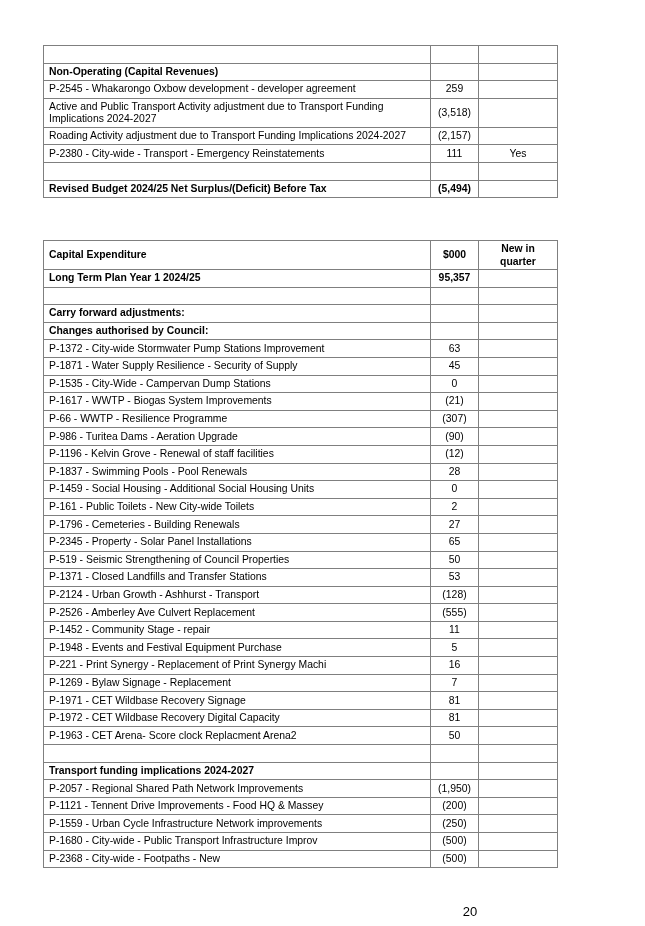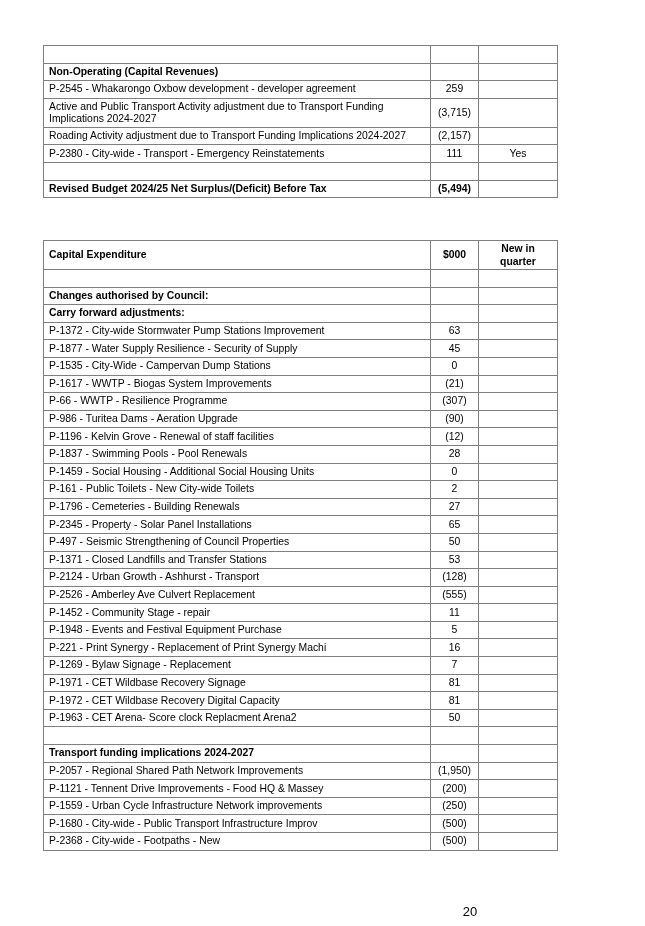--- a/index.html
+++ b/index.html
@@ -35,21 +35,21 @@
         <td class="c2 b"></td>
         <td class="c3 b"></td>
       </tr>
       <tr>
         <td class="c1">P-2545 - Whakarongo Oxbow development - developer agreement</td>
         <td class="c2">259</td>
         <td class="c3"></td>
       </tr>
       <tr class="tall">
         <td class="c1 wrap">Active and Public Transport Activity adjustment due to Transport Funding Implications 2024-2027</td>
-        <td class="c2">(3,715)</td>
+        <td class="c2">(3,518)</td>
         <td class="c3"></td>
       </tr>
       <tr>
         <td class="c1">Roading Activity adjustment due to Transport Funding Implications 2024-2027</td>
         <td class="c2">(2,157)</td>
         <td class="c3"></td>
       </tr>
       <tr>
         <td class="c1">P-2380 - City-wide - Transport - Emergency Reinstatements</td>
         <td class="c2">111</td>
@@ -68,42 +68,47 @@
     </tbody>
 </table>
 
 <table id="t2">
   <tbody id="t2-body">
     <tr class="hdr">
       <td class="c1 b">Capital Expenditure</td>
       <td class="c2 b">$000</td>
       <td class="c3 b">New in quarter</td>
     </tr>
-      <tr>
-        <td class="c1"></td>
-        <td class="c2"></td>
-        <td class="c3"></td>
+  <tr>
+        <td class="c1 b">Long Term Plan Year 1 2024/25</td>
+        <td class="c2 b">95,357</td>
+        <td class="c3 b"></td>
+      </tr>
+      <tr>
+        <td class="c1"></td>
+        <td class="c2"></td>
+        <td class="c3"></td>
+      </tr>
+      <tr>
+        <td class="c1 b">Carry forward adjustments:</td>
+        <td class="c2 b"></td>
+        <td class="c3 b"></td>
       </tr>
       <tr>
         <td class="c1 b">Changes authorised by Council:</td>
-        <td class="c2 b"></td>
-        <td class="c3 b"></td>
-      </tr>
-      <tr>
-        <td class="c1 b">Carry forward adjustments:</td>
         <td class="c2 b"></td>
         <td class="c3 b"></td>
       </tr>
       <tr>
         <td class="c1">P-1372 - City-wide Stormwater Pump Stations Improvement</td>
         <td class="c2">63</td>
         <td class="c3"></td>
       </tr>
       <tr>
-        <td class="c1">P-1877 - Water Supply Resilience - Security of Supply</td>
+        <td class="c1">P-1871 - Water Supply Resilience - Security of Supply</td>
         <td class="c2">45</td>
         <td class="c3"></td>
       </tr>
       <tr>
         <td class="c1">P-1535 - City-Wide - Campervan Dump Stations</td>
         <td class="c2">0</td>
         <td class="c3"></td>
       </tr>
       <tr>
         <td class="c1">P-1617 - WWTP - Biogas System Improvements</td>
@@ -144,21 +149,21 @@
         <td class="c1">P-1796 - Cemeteries - Building Renewals</td>
         <td class="c2">27</td>
         <td class="c3"></td>
       </tr>
       <tr>
         <td class="c1">P-2345 - Property - Solar Panel Installations</td>
         <td class="c2">65</td>
         <td class="c3"></td>
       </tr>
       <tr>
-        <td class="c1">P-497 - Seismic Strengthening of Council Properties</td>
+        <td class="c1">P-519 - Seismic Strengthening of Council Properties</td>
         <td class="c2">50</td>
         <td class="c3"></td>
       </tr>
       <tr>
         <td class="c1">P-1371 - Closed Landfills and Transfer Stations</td>
         <td class="c2">53</td>
         <td class="c3"></td>
       </tr>
       <tr>
         <td class="c1">P-2124 - Urban Growth - Ashhurst - Transport</td>

